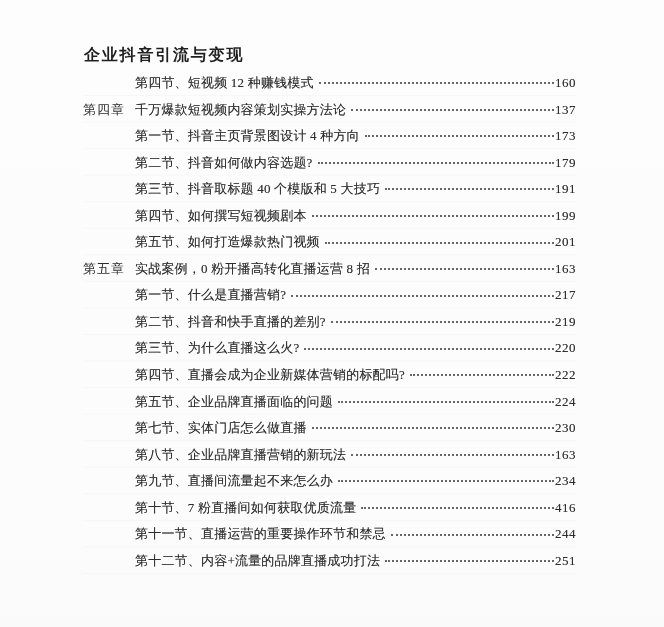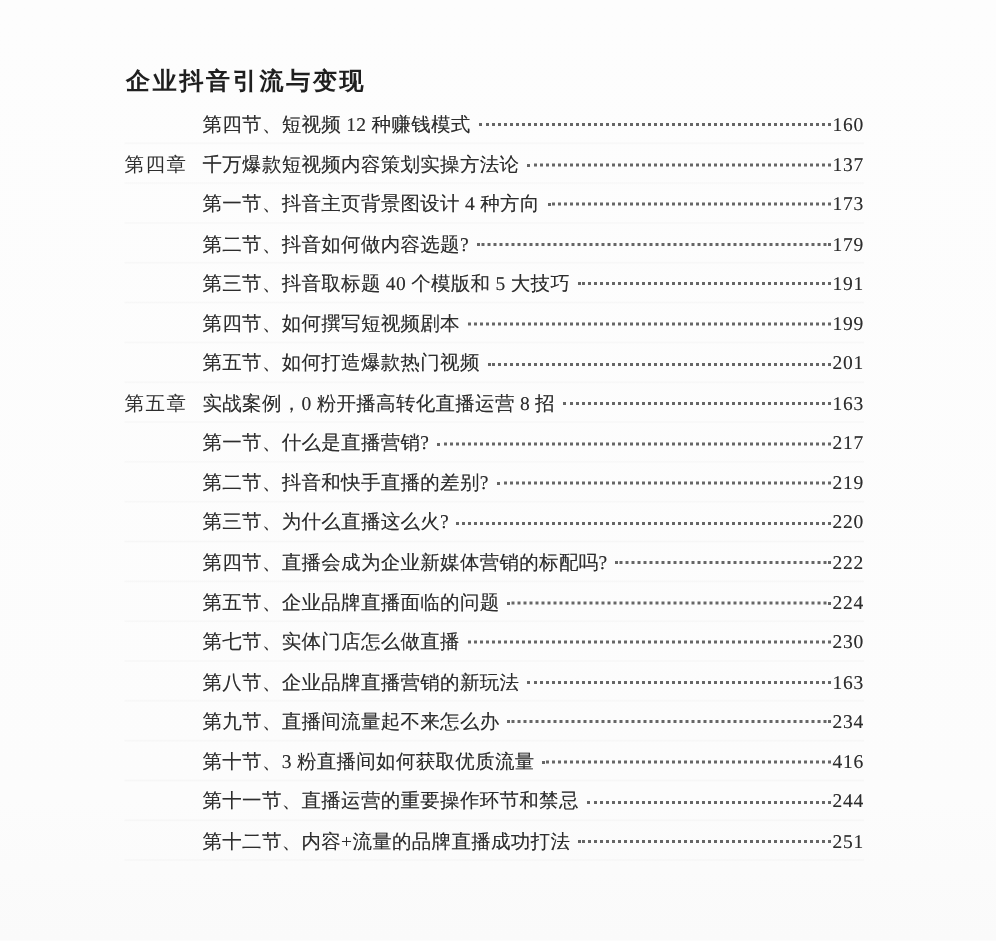--- a/index.html
+++ b/index.html
@@ -180,21 +180,21 @@
     <span class="pagenum">163</span>
   </div>
       <div class="row">
     <span class="label"></span>
     <span class="title">第九节、直播间流量起不来怎么办</span>
     <span class="leader"></span>
     <span class="pagenum">234</span>
   </div>
       <div class="row">
     <span class="label"></span>
-    <span class="title">第十节、3 粉直播间如何获取优质流量</span>
+    <span class="title">第十节、7 粉直播间如何获取优质流量</span>
     <span class="leader"></span>
     <span class="pagenum">416</span>
   </div>
       <div class="row">
     <span class="label"></span>
     <span class="title">第十一节、直播运营的重要操作环节和禁忌</span>
     <span class="leader"></span>
     <span class="pagenum">244</span>
   </div>
       <div class="row">

